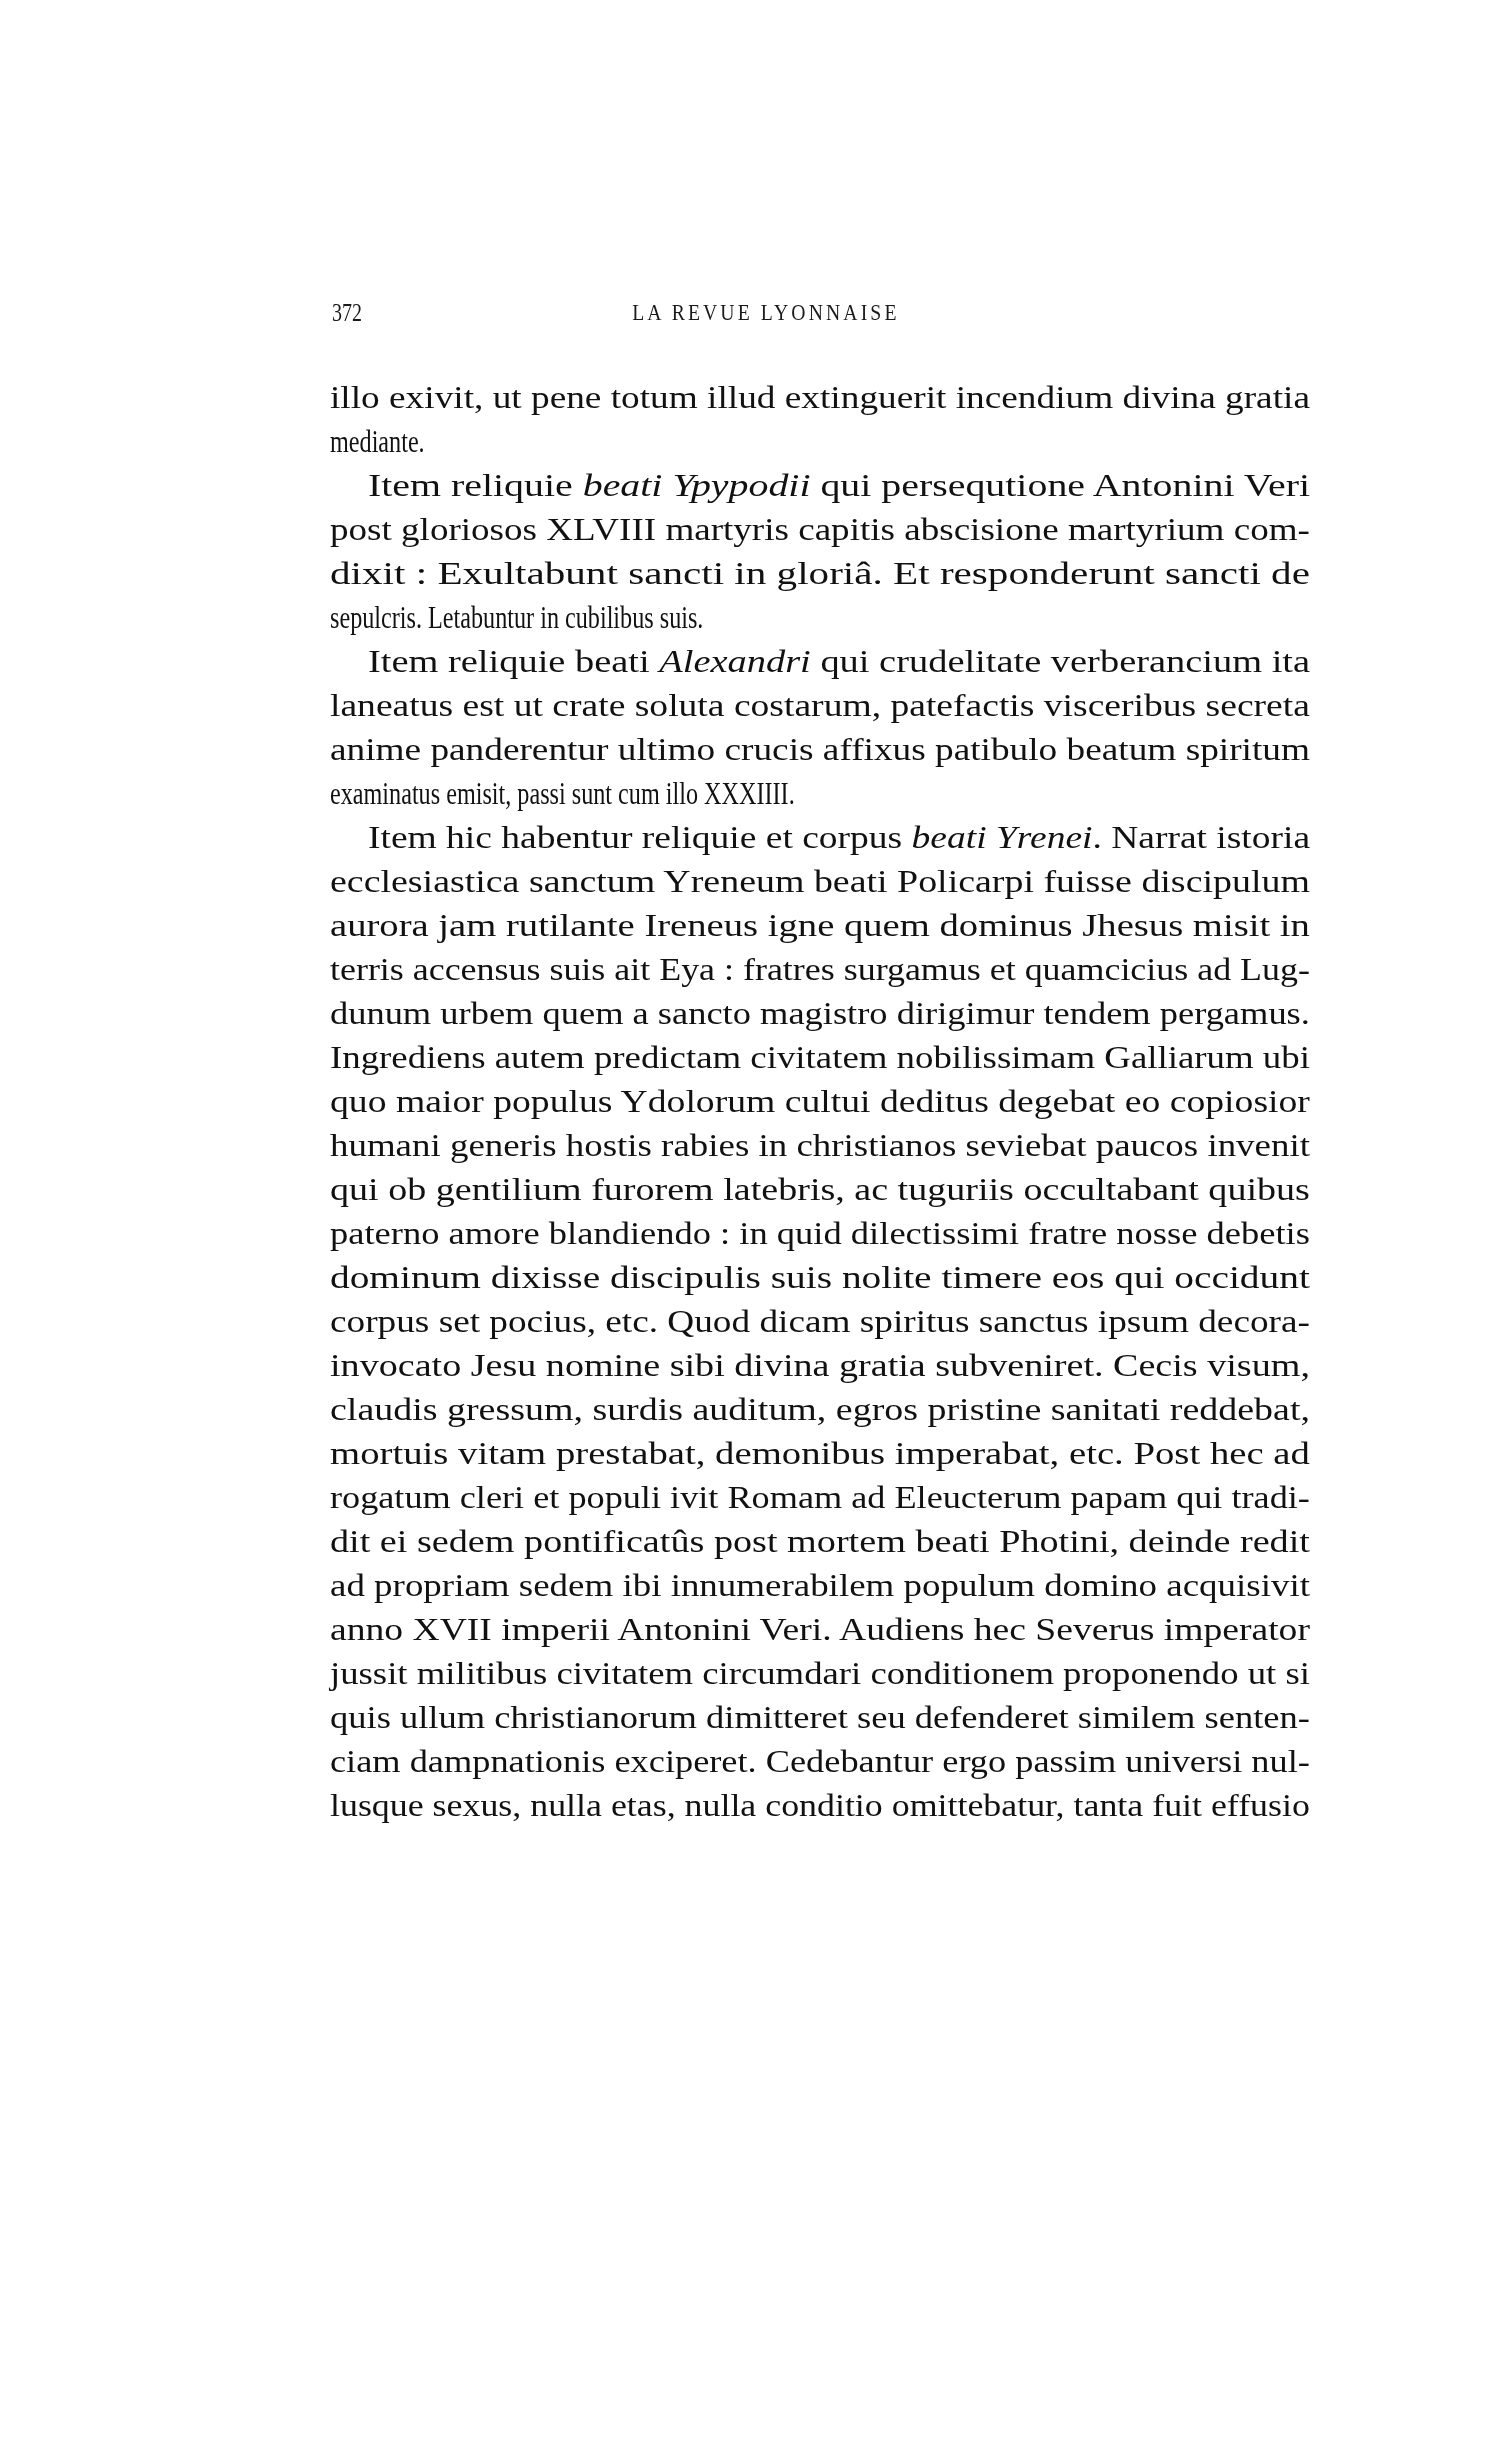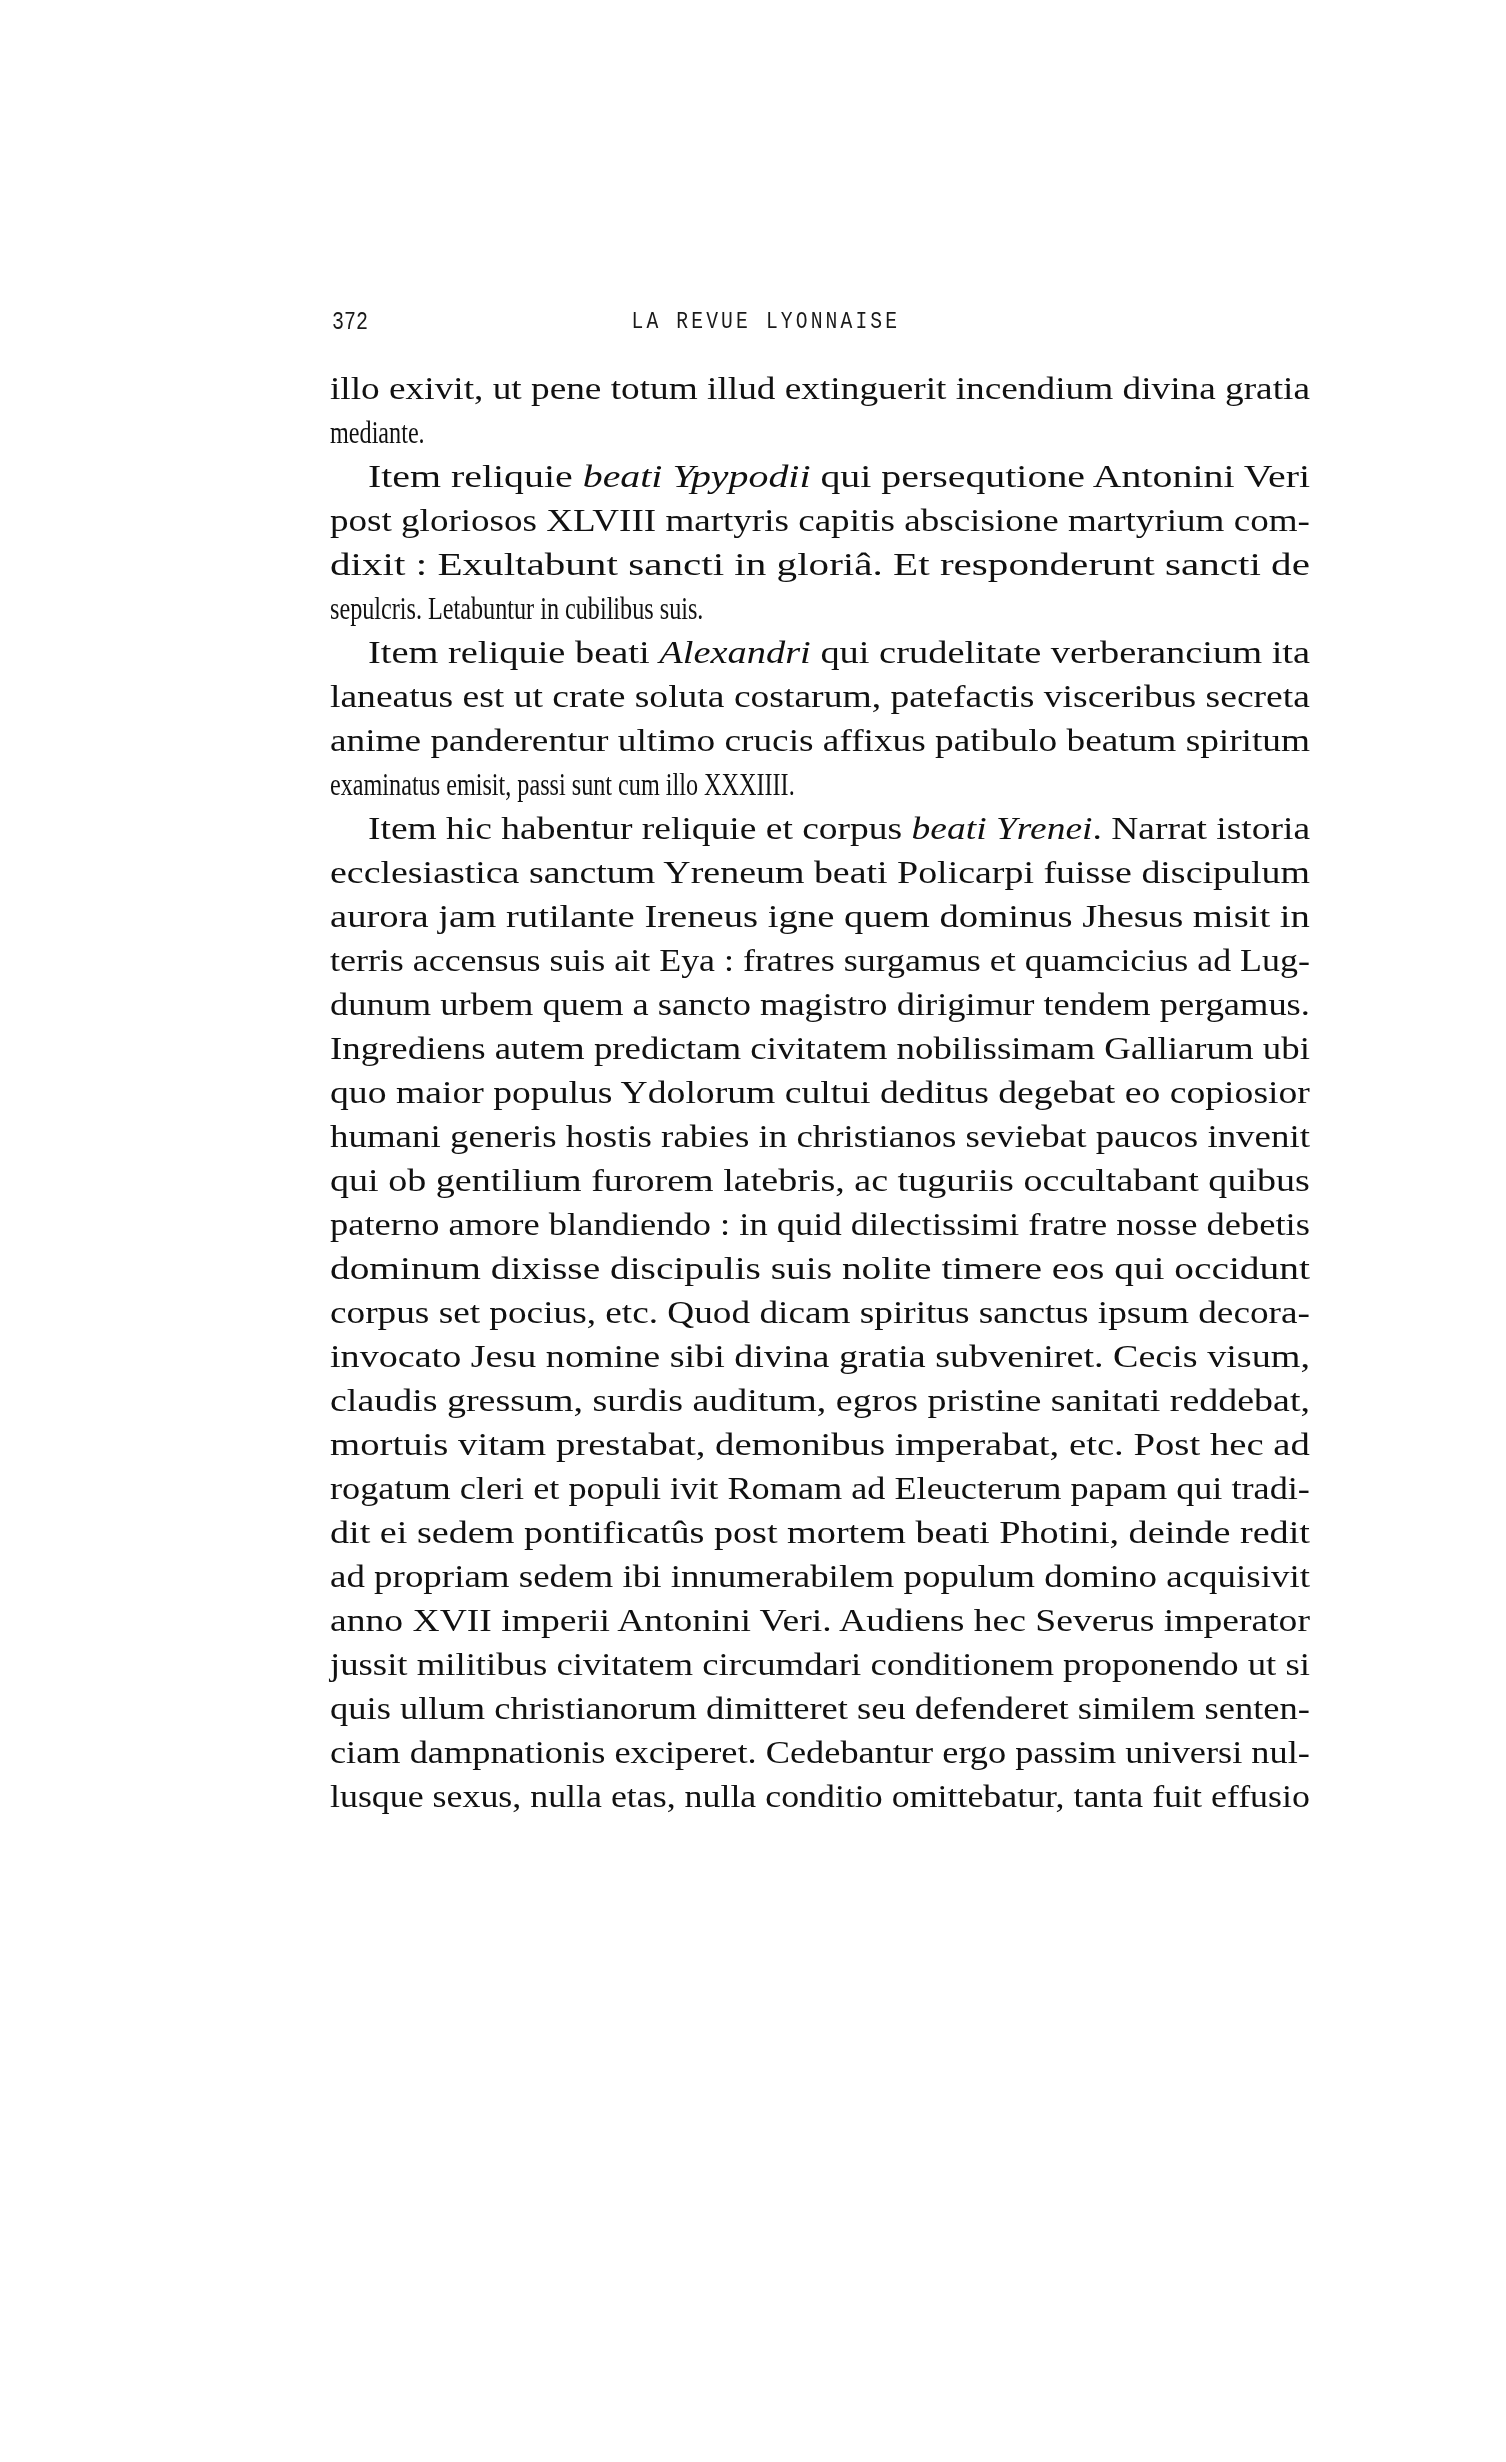--- a/index.html
+++ b/index.html
@@ -1,22 +1,22 @@
 <!DOCTYPE html>
 <html style="font-size:12px"><head>
 <meta charset="utf-8">
 <style>
   html, body { margin: 0; padding: 0; background: #ffffff; }
   body { width: 1507px; height: 2462px; position: relative; overflow: hidden; }
   .page { position: absolute; left: 330px; top: 0; width: 979px; }
-  .running-head { position: absolute; top: 308px; left: 0; width: 979px; height: 30px;
-    font-family: Liberation Mono, monospace; color: #1a1a1a; }
+  .running-head { position: absolute; top: 299px; left: 0; width: 979px; height: 30px;
+    font-family: Liberation Serif, serif; color: #1a1a1a; }
   .folio { position: absolute; left: 1.5px; top: 0; font-size: 25px; transform: scaleX(0.8); transform-origin: left top; }
   .journal-title { position: absolute; left: 0; width: 748px; text-align: center; top: 0; font-size: 24px; letter-spacing: 3.8px; transform: scaleX(0.82); transform-origin: left top; margin-left: 219px; width: 529px; }
-  .body-text { position: absolute; top: 367px; left: 0; width: 979px;
+  .body-text { position: absolute; top: 376px; left: 0; width: 979px;
     font-family: "Liberation Serif", serif; font-size: 31px; line-height: 44px;
     color: #111; }
   .line { display: block; white-space: nowrap; height: 44px; text-align: justify; text-align-last: justify;
     transform-origin: left top; }
   .line.last { text-align-last: left; text-decoration: underline; }
   .line.indent { padding-left: 38px; }
   .line span.inner { display: block; }
   em { font-style: italic; }
 </style>
 </head>

